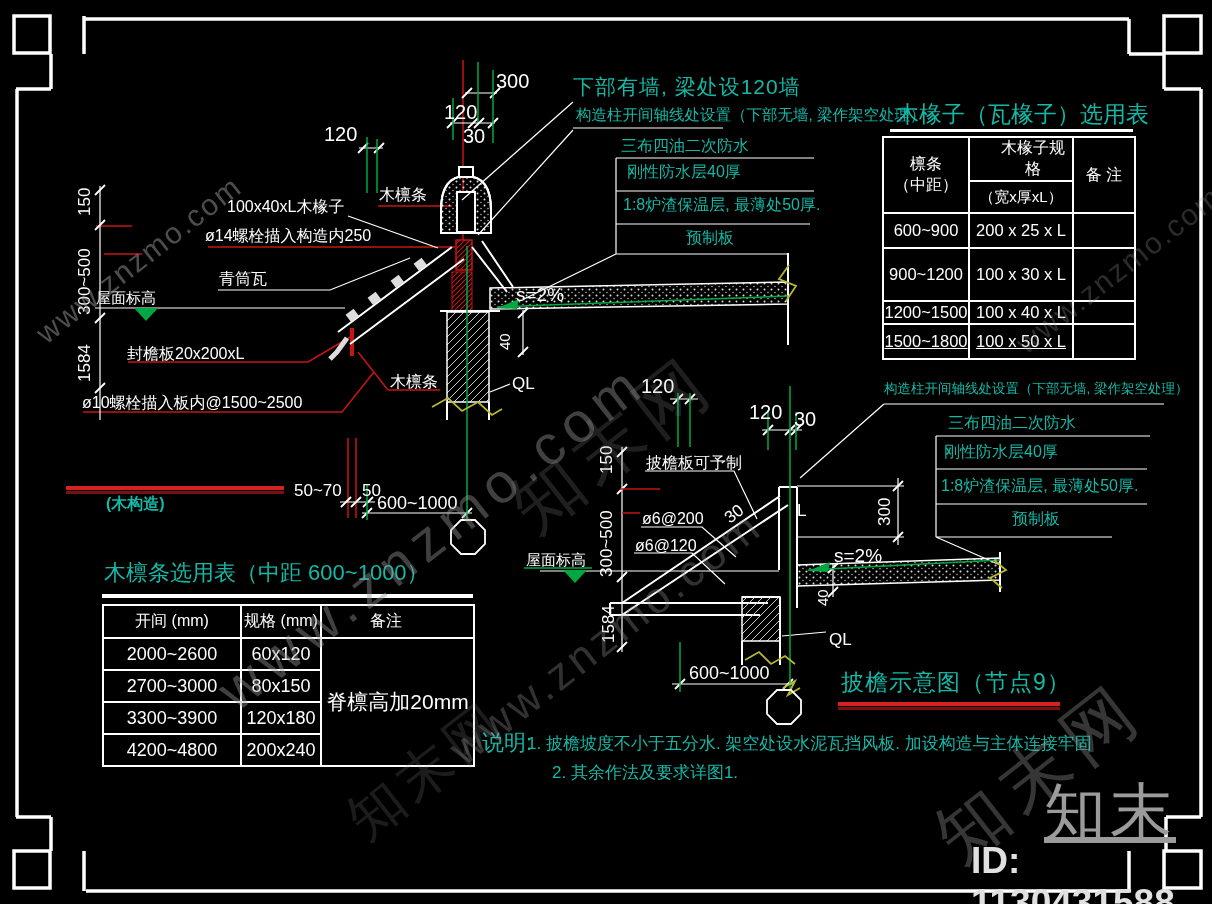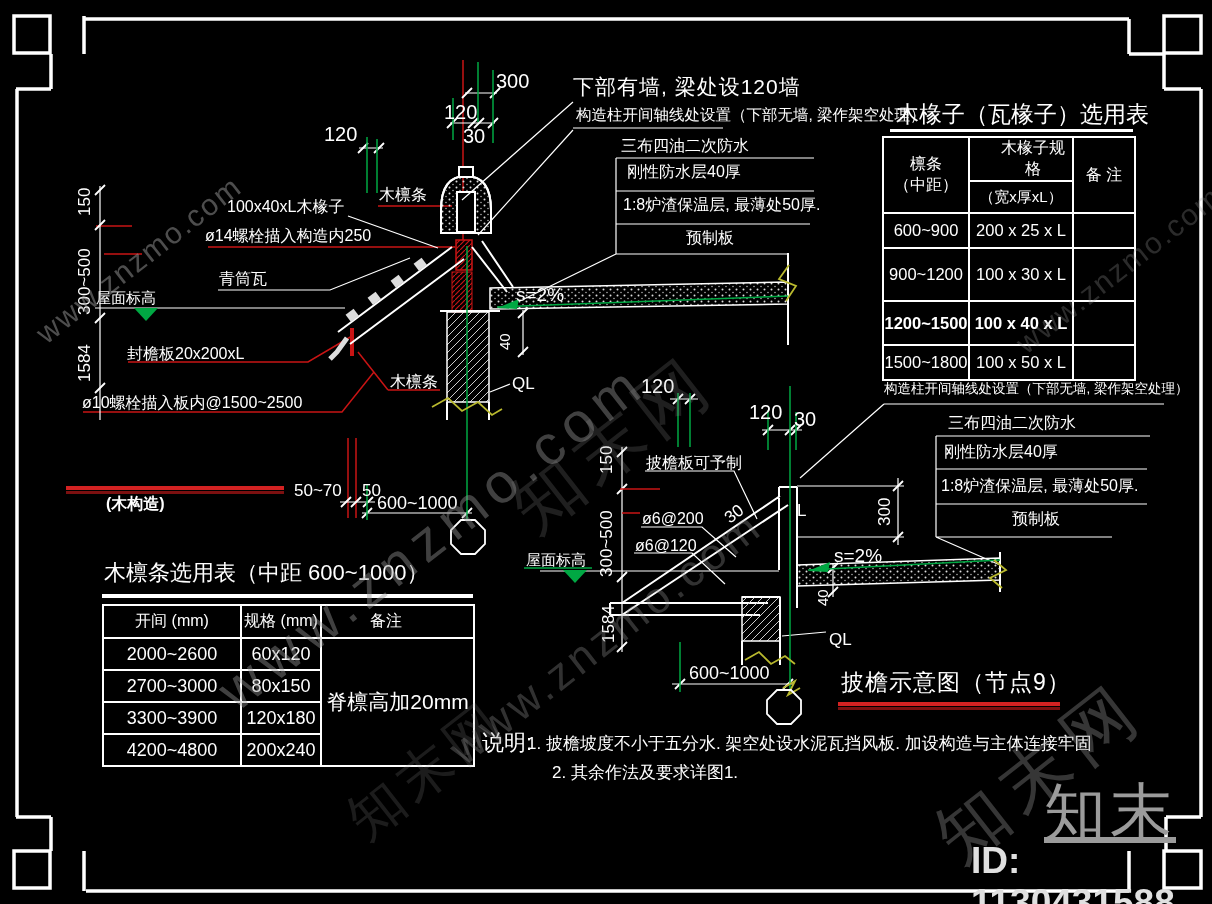--- a/index.html
+++ b/index.html
@@ -1,19 +1,19 @@
 <!DOCTYPE html>
 <html><head>
 <meta charset="utf-8">
 <style>
   html,body{margin:0;padding:0;background:#000;}
   .stage{position:relative;width:1212px;height:904px;background:#000;overflow:hidden;
          font-family:"Liberation Sans",sans-serif;}
   svg text{font-family:"Liberation Sans",sans-serif;fill:#fff;}
-  .t{position:absolute;color:#ffffff;white-space:nowrap;line-height:1.15;
+  .t{position:absolute;color:#14b8a6;white-space:nowrap;line-height:1.15;
      font-family:"Liberation Sans",sans-serif;}
   .wm{position:absolute;color:#9a9a9a;white-space:nowrap;transform-origin:left center;
       pointer-events:none;font-family:"Liberation Sans",sans-serif;z-index:6;}
   .cadtable{position:absolute;border-collapse:collapse;color:#fff;background:transparent;
             table-layout:fixed;z-index:4;}
   .cadtable td{border:2px solid #fff;text-align:center;padding:0;overflow:hidden;
                font-family:"Liberation Sans",sans-serif;}
   .brand-logo{position:absolute;color:#9b9b9b;letter-spacing:4px;z-index:7;}
   .brand-id{position:absolute;color:#e0e0e0;font-weight:bold;z-index:7;}
 </style>
@@ -217,26 +217,26 @@
     <tr style="height:35px;font-size:16.5px;">
       <td>600~900</td>
       <td>200 x 25 x L</td>
       <td></td>
     </tr>
     <tr style="height:53px;font-size:16.5px;">
       <td>900~1200</td>
       <td>100 x 30 x L</td>
       <td></td>
     </tr>
-    <tr style="height:44px;font-size:16.5px;font-weight:bold;">
+    <tr style="height:23px;font-size:16.5px;">
       <td>1200~1500</td>
       <td>100 x 40 x L</td>
       <td></td>
     </tr>
-    <tr style="height:35px;font-size:16.5px;">
+    <tr style="height:35px;font-size:16.5px;text-decoration:underline;">
       <td>1500~1800</td>
       <td>100 x 50 x L</td>
       <td></td>
     </tr>
   </tbody>
     </table>
 
   <div class="t" style="left:104px;top:560px;font-size:22px;z-index:4;">木檩条选用表（中距 600~1000）</div>
   <table class="cadtable" style="left:102px;top:604px;width:371px;height:162px;">
     <colgroup>

